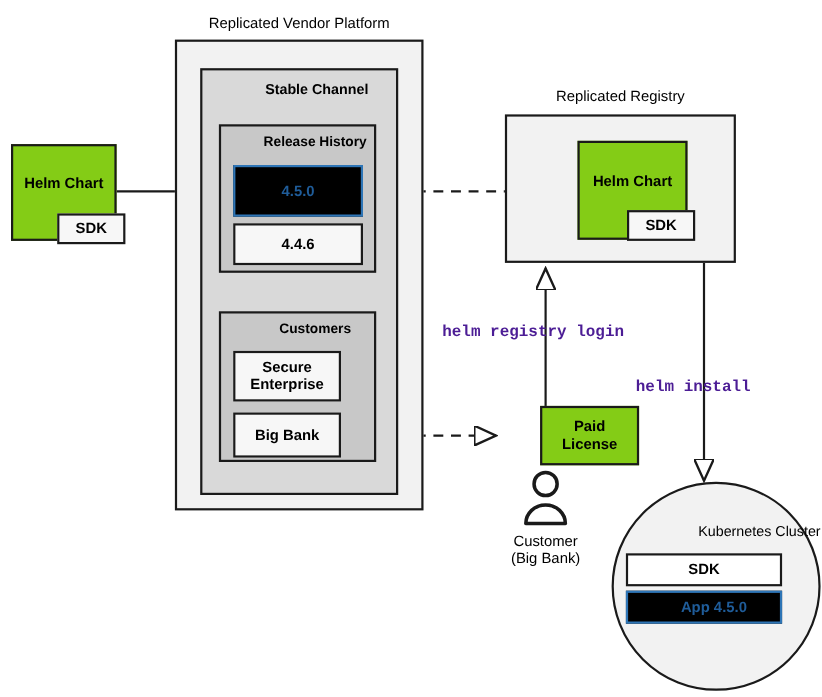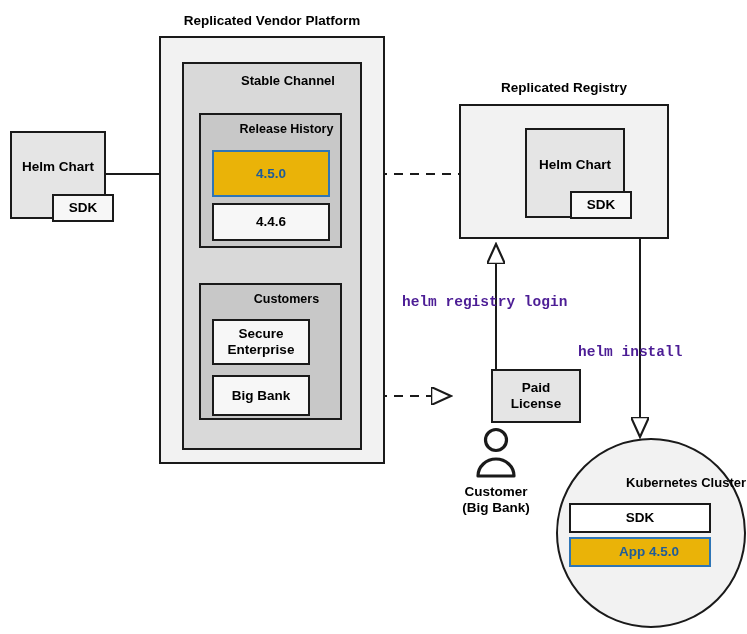--- a/index.html
+++ b/index.html
@@ -15,21 +15,21 @@
     overflow: hidden;
   }
   #canvas {
     position: absolute;
     left: 0; top: 0;
     width: 747px;
     height: 634px;
   }
   .lbl {
     position: absolute;
-    font-weight: bold;
+    font-weight: normal;
     color: #000000;
     text-align: center;
     line-height: 1.18;
     white-space: pre-line;
     user-select: none;
   }
   .box {
     position: absolute;
     box-sizing: border-box;
     border: 2px solid #1a1a1a;
@@ -50,22 +50,22 @@
     text-align: center;
     width: 100%;
     left: 16px;
     top: 9px;
   }
   .frame-outer { background: #f2f2f2; }
   .frame-mid   { background: #d9d9d9; }
   .frame-inner { background: #c8c8c8; }
   .fill-white  { background: #ffffff; }
   .fill-f7     { background: #f7f7f7; }
-  .fill-gray   { background: #e5e5e5; justify-content: center; }
-  .fill-blue   { background: #eab308; border-color: #2e75b6; color: #1f5c99; }
+  .fill-gray   { background: #84cc16; justify-content: center; }
+  .fill-blue   { background: #000000; border-color: #2e75b6; color: #1f5c99; }
   .mono {
     position: absolute;
     font-family: "Liberation Mono", "DejaVu Sans Mono", monospace;
     font-weight: bold;
     font-size: 14.5px;
     color: #4c1d95;
     white-space: nowrap;
     text-align: right;
   }
   .cluster {

